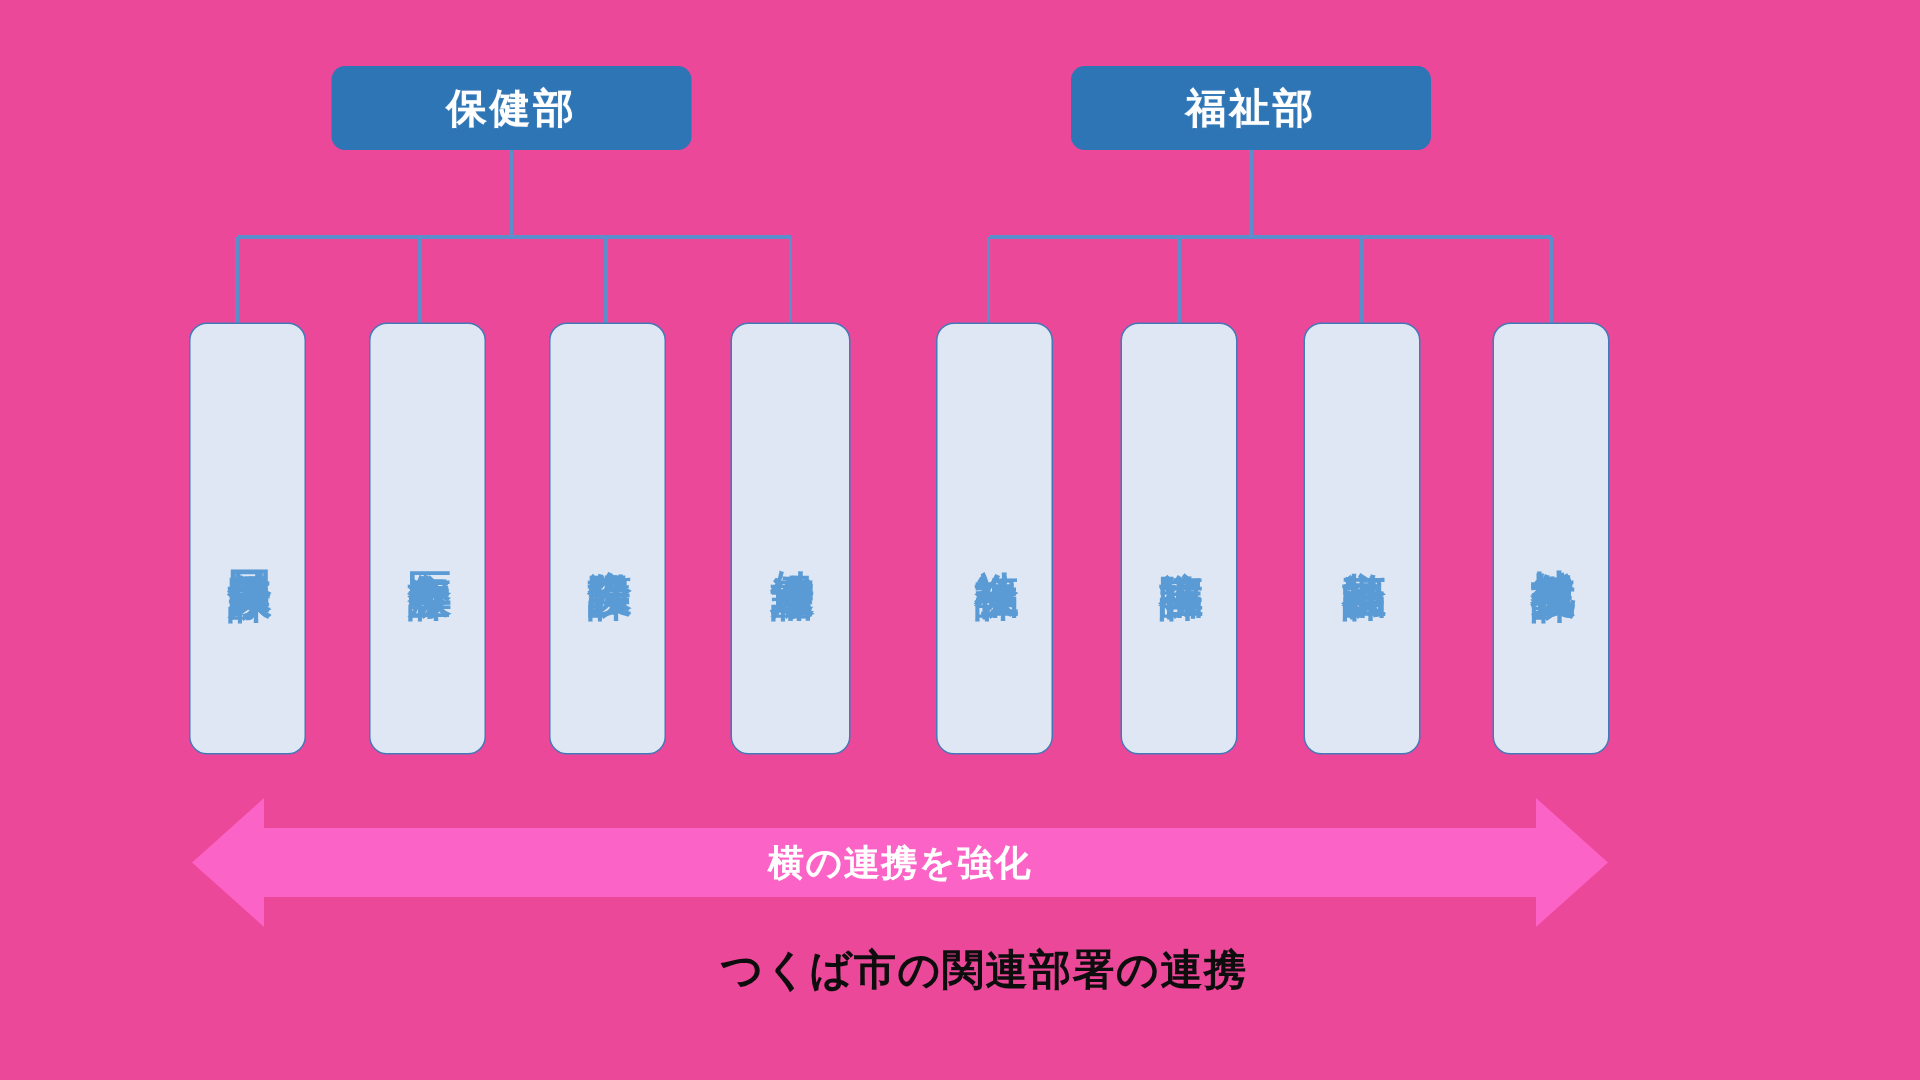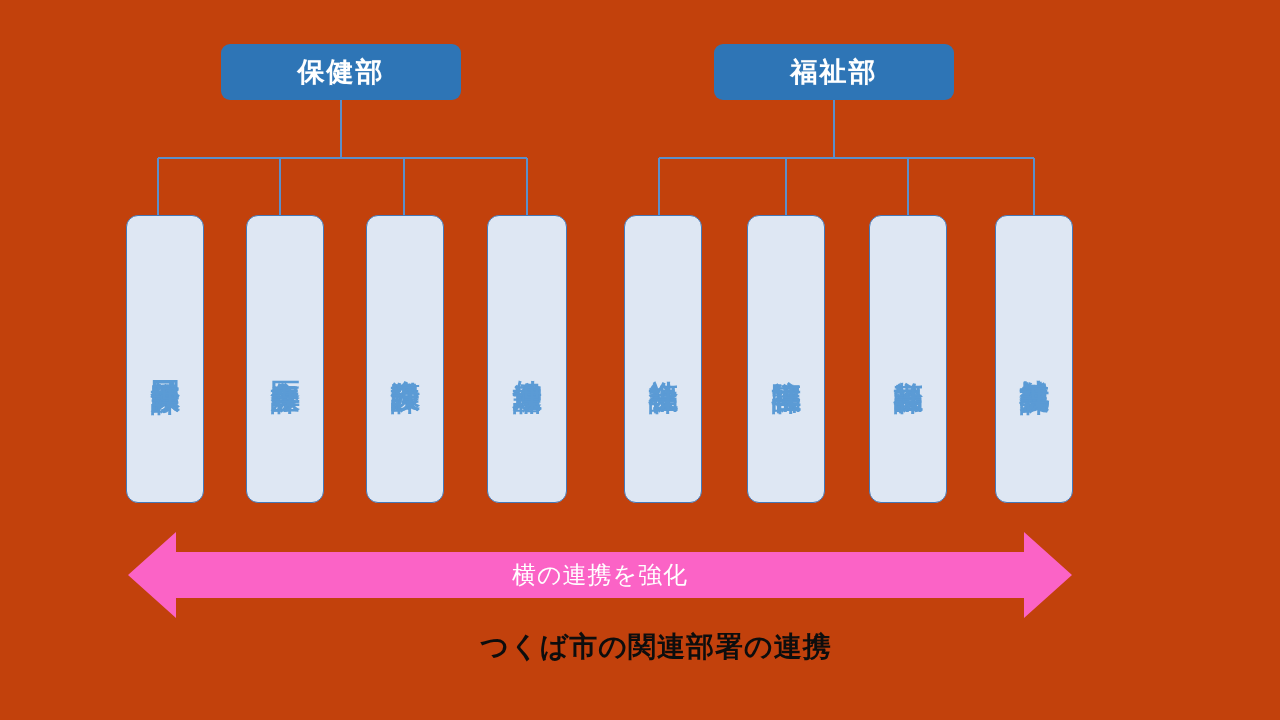--- a/index.html
+++ b/index.html
@@ -8,21 +8,21 @@
     padding: 0;
     background: #ffffff;
   }
   body {
     font-family: "Liberation Sans", "DejaVu Sans", sans-serif;
   }
   #stage {
     position: relative;
     width: 1280px;
     height: 720px;
-    background: #c2410c;
+    background: #ec4899;
     overflow: hidden;
   }
 
   
   #connectors {
     position: absolute;
     left: 0;
     top: 0;
     width: 1280px;
     height: 720px;
@@ -81,21 +81,21 @@
     position: absolute;
     left: 0;
     top: 0;
     width: 948px;
     height: 94px;
     display: flex;
     align-items: center;
     justify-content: center;
     color: #ffffff;
     font-size: 24px;
-    font-weight: normal;
+    font-weight: bold;
     letter-spacing: 1px;
   }
 
   
   #caption {
     position: absolute;
     left: 16px;
     top: 628px;
     width: 1280px;
     text-align: center;

